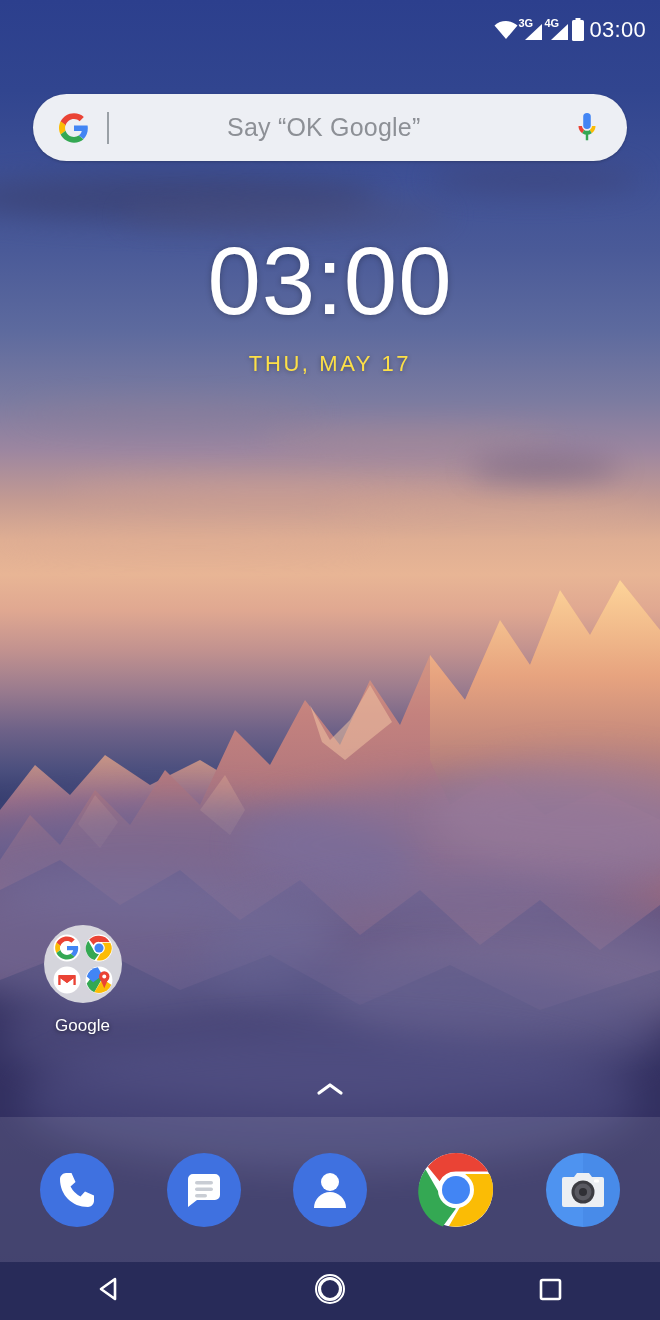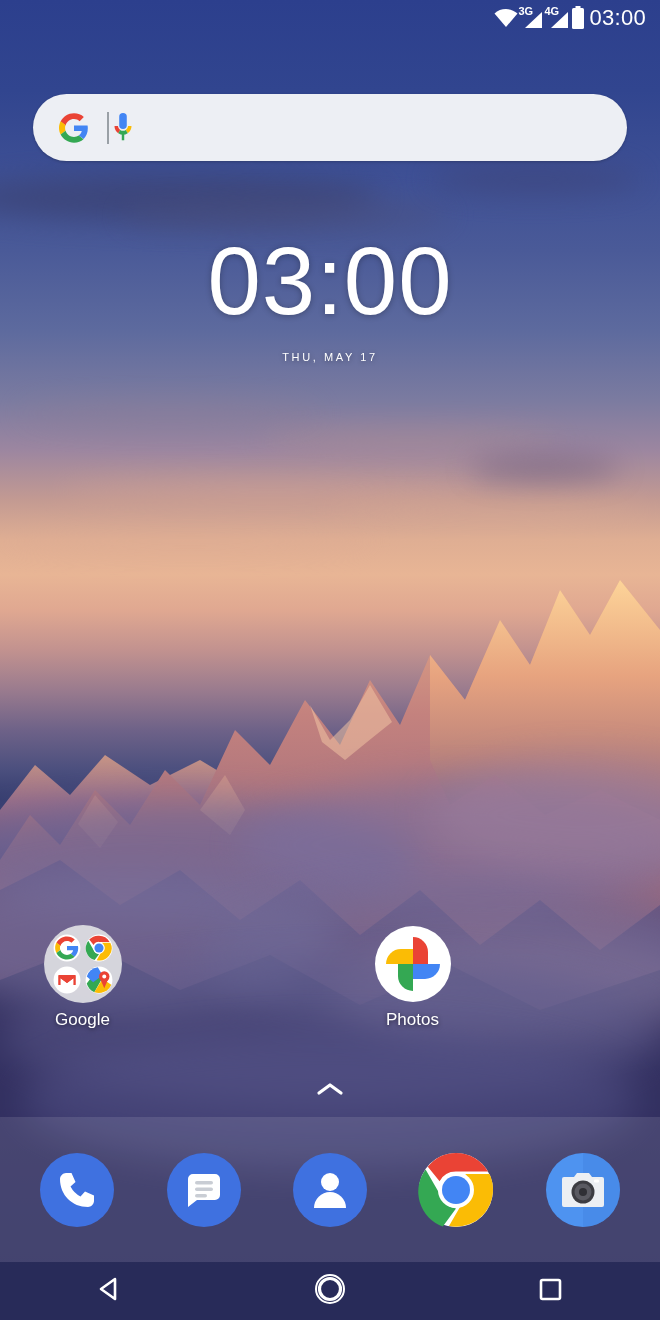--- a/index.html
+++ b/index.html
@@ -64,21 +64,21 @@
   .lc2 { left:240px; top:780px; width:460px; height:130px; background:#7b6f9e; opacity:.6; }
   .lc3 { left:430px; top:760px; width:300px; height:110px; background:#9a7e9e; opacity:.55; }
   .lc4 { left:-80px; top:870px; width:420px; height:140px; background:#77709c; opacity:.6; }
   .lc5 { left:200px; top:880px; width:520px; height:150px; background:#6e6a98; opacity:.55; }
   .lc6 { left:0px; top:960px; width:660px; height:150px; background:#5c5a8c; opacity:.5; }
   .lc7 { left:330px; top:930px; width:380px; height:120px; background:#8a7ca0; opacity:.4; }
   .lc8 { left:20px; top:1030px; width:620px; height:140px; background:#55548a; opacity:.5; }
 
   
   #status-bar {
-    position:absolute; left:0; top:0; width:660px; height:36px;
+    position:absolute; left:0; top:12px; width:660px; height:36px;
     z-index:10; display:flex; align-items:center; justify-content:flex-end;
     padding-right:14px; gap:0;
   }
   #status-bar svg { display:block; }
   .status-time {
     color:#fff; font-size:22px; font-weight:400; letter-spacing:.3px;
     margin-left:4px; line-height:1;
   }
   .sig-wrap { position:relative; width:26px; height:22px; }
   .sig-label {
@@ -107,35 +107,35 @@
   #clock-widget {
     position:absolute; left:0; top:233px; width:660px; z-index:10;
     text-align:center; pointer-events:none;
   }
   .clock-time {
     color:#fff; font-size:96px; font-weight:300; line-height:1;
     letter-spacing:1px;
     text-shadow:0 1px 6px rgba(0,0,0,.28);
   }
   .clock-date {
-    color:#ffffff; font-size:11px; font-weight:500; letter-spacing:2.6px;
+    color:#fde047; font-size:22px; font-weight:500; letter-spacing:2.6px;
     margin-top:22px; text-shadow:0 1px 5px rgba(0,0,0,.35);
   }
 
   
   #app-grid {
     position:absolute; left:0; top:925px; width:660px; z-index:10;
     display:flex;
   }
   .app-cell {
     width:165px; display:flex; flex-direction:column; align-items:center;
   }
   .app-icon { width:78px; height:78px; position:relative; }
   .app-label {
-    margin-top:8px; color:#fff; font-size:17px; line-height:1;
+    margin-top:14px; color:#fff; font-size:17px; line-height:1;
     text-shadow:0 1px 4px rgba(0,0,0,.55);
     white-space:nowrap;
   }
 
   
   .folder-bg {
     width:78px; height:78px; border-radius:50%;
     background:rgba(224,224,228,.92);
     display:grid; grid-template-columns:1fr 1fr; grid-template-rows:1fr 1fr;
     place-items:center; padding:7px;
@@ -269,20 +269,21 @@
 <div id="search-bar">
   <span class="g-logo">
     <svg viewBox="0 0 48 48" width="30" height="30">
       <path fill="#EA4335" d="M24 9.5c3.5 0 6.6 1.2 9 3.6l6.7-6.7C35.6 2.6 30.2.5 24 .5 14.6.5 6.5 5.9 2.6 13.7l7.9 6.1C12.4 13.7 17.7 9.5 24 9.5z"></path>
       <path fill="#4285F4" d="M46.1 24.5c0-1.6-.1-3.2-.4-4.7H24v9h12.4c-.5 2.9-2.2 5.4-4.7 7l7.6 5.9c4.4-4.1 6.8-10.1 6.8-17.2z"></path>
       <path fill="#FBBC05" d="M10.5 28.3c-.5-1.4-.8-2.9-.8-4.5s.3-3.1.8-4.5l-7.9-6.1C1 16.3 0 20 0 23.8s1 7.5 2.6 10.6l7.9-6.1z"></path>
       <path fill="#34A853" d="M24 47.5c6.2 0 11.4-2 15.2-5.6l-7.6-5.9c-2.1 1.4-4.8 2.3-7.6 2.3-6.3 0-11.6-4.2-13.5-9.9l-7.9 6.1C6.5 42.1 14.6 47.5 24 47.5z"></path>
     </svg>
   </span>
   <span class="caret"></span>
+  <span class="search-placeholder">Say “OK Google”</span>
   <span class="mic">
     <svg viewBox="0 0 28 36" width="28" height="34">
       <rect x="10" y="2" width="8" height="17" rx="4" fill="#4285F4"></rect>
       <path d="M5 16 a9 9 0 0 0 4 7.6 L11 20 A5.4 5.4 0 0 1 8.6 16 Z" fill="#EA4335"></path>
       <path d="M23 16 a9 9 0 0 1 -4 7.6 L17 20 A5.4 5.4 0 0 0 19.4 16 Z" fill="#FBBC05"></path>
       <path d="M9 23.6 a9 9 0 0 0 10 0 L17 20 a5.4 5.4 0 0 1 -6 0 Z" fill="#34A853"></path>
       <rect x="12.7" y="24" width="2.6" height="7" fill="#34A853"></rect>
     </svg>
   </span>
 </div>
@@ -330,32 +331,20 @@
           <circle cx="33" cy="18" r="3.4" fill="#fff"></circle>
         </svg>
       </div>
     </div>
     <div class="app-label">Google</div>
   </div>
 
 
   <div class="app-cell"></div>
 
-  <div class="app-cell">
-    <div class="app-icon">
-      <svg viewBox="0 0 78 78" width="78" height="78">
-        <circle cx="39" cy="39" r="38" fill="#fff"></circle>
-        <path d="M39 12 A15 15 0 0 1 54 27 L54 39 L39 39 Z" fill="#EA4335"></path>
-        <path d="M66 39 A15 15 0 0 1 51 54 L39 54 L39 39 Z" fill="#4285F4"></path>
-        <path d="M39 66 A15 15 0 0 1 24 51 L24 39 L39 39 Z" fill="#34A853"></path>
-        <path d="M12 39 A15 15 0 0 1 27 24 L39 24 L39 39 Z" fill="#FBBC05"></path>
-      </svg>
-    </div>
-    <div class="app-label">Photos</div>
-  </div>
 
 </div>
 
 <div id="drawer-handle">
   <span>
     <svg width="30" height="18" viewBox="0 0 30 18">
       <path d="M4 13 L15 5 L26 13" stroke="#fff" stroke-width="3.2" fill="none" stroke-linecap="round" stroke-linejoin="round"></path>
     </svg>
   </span>
 </div>

